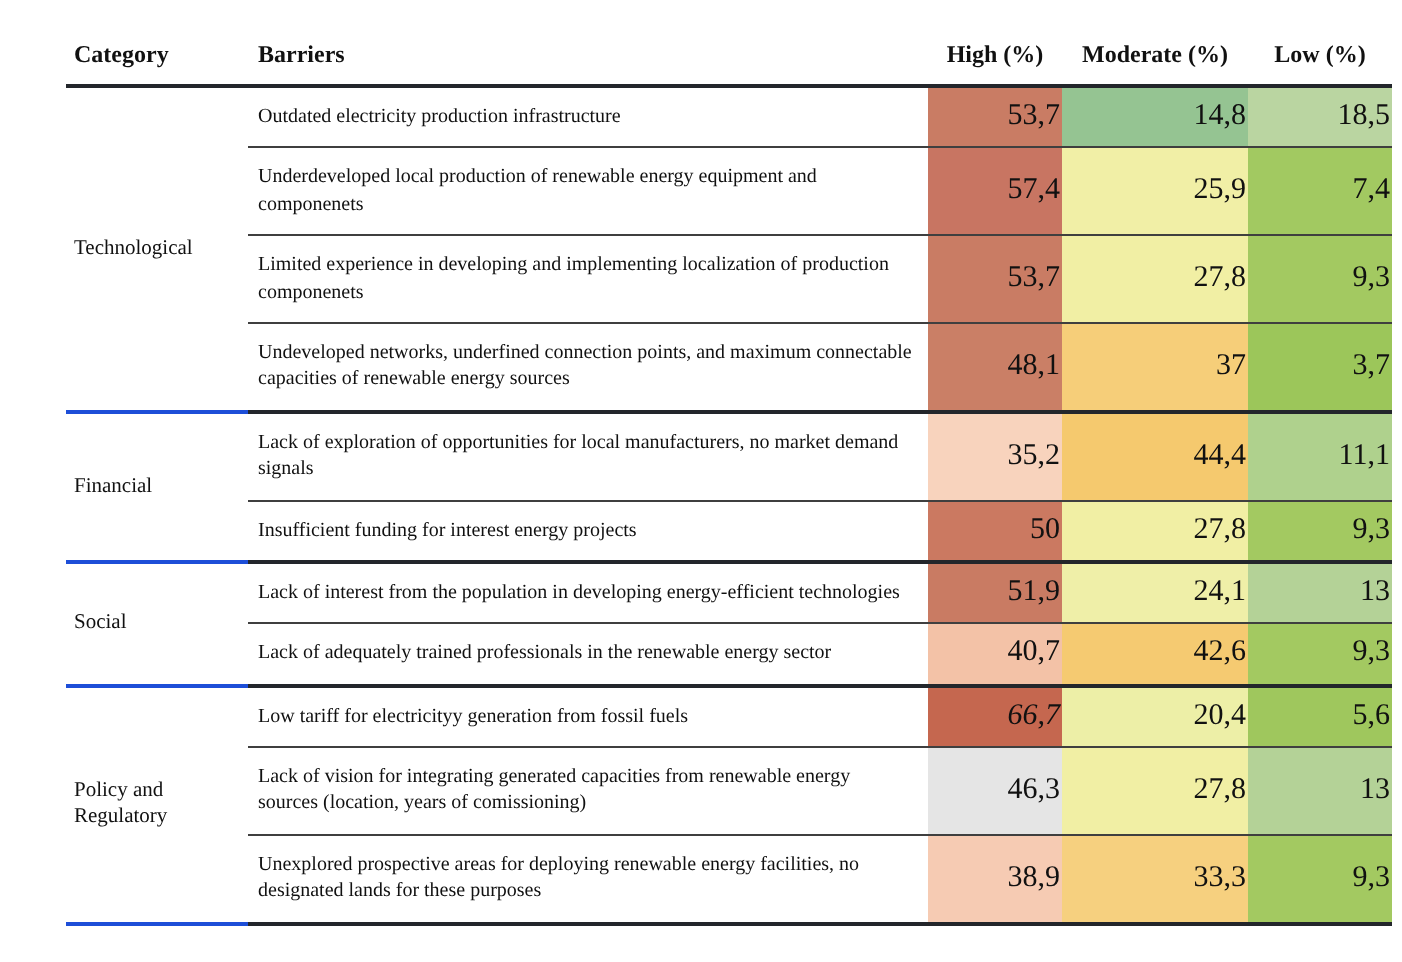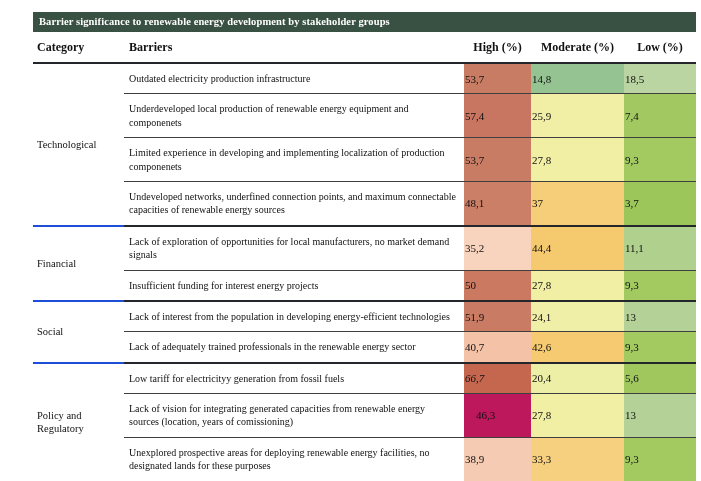--- a/index.html
+++ b/index.html
@@ -25,30 +25,29 @@
   td { vertical-align:middle; font-size:10.5px; color:#111111; }
   .cat-cell {
     text-align:left; padding-left:4px; padding-right:6px;
     font-size:10.5px; line-height:1.3;
     border-bottom:2px solid #1d4ed8; background:#ffffff;margin-top:16px;
   }
   .barrier-cell {
     text-align:left; font-size:10px; line-height:1.34;
     padding:8px 8px 8px 5px;
   }
-  .val-cell { text-align:left; font-size:11px; }
+  .val-cell { text-align:right; font-size:15px; }
   tr:not(.group-last) td:not(.cat-cell) { border-bottom:1px solid #3F3F3F; }
   tr.group-last td { border-bottom:2px solid #23262B; }
 </style>
 </head>
 <body>
 
 <div class="page">
   <div class="table-wrap">
-    <div class="title-bar" style="background: rgb(57, 81, 67); color: rgb(255, 255, 255);">Barrier significance to renewable energy development by stakeholder groups</div>
     <table>
       <colgroup>
         <col style="width:91px">
         <col style="width:340px">
         <col style="width:67px">
         <col style="width:93px">
         <col style="width:72px">
       </colgroup>
       <thead>
         <tr>
@@ -113,21 +112,21 @@
           </tr>
           <tr>
             <td class="cat-cell" rowspan="3">Policy and Regulatory</td>
             <td class="barrier-cell">Low tariff for electricityy generation from fossil fuels</td>
             <td class="val-cell" style="background: rgb(197, 103, 79); font-style: italic;">66,7</td>
             <td class="val-cell" style="background: rgb(237, 239, 167);">20,4</td>
             <td class="val-cell" style="background: rgb(159, 199, 93);">5,6</td>
           </tr>
           <tr>
             <td class="barrier-cell">Lack of vision for integrating generated capacities from renewable energy sources (location, years of comissioning)</td>
-            <td class="val-cell" style="background: #be185d; padding-left: 12px;">46,3</td>
+            <td class="val-cell" style="background: #e5e5e5; padding-left: 12px;">46,3</td>
             <td class="val-cell" style="background: rgb(241, 239, 164);">27,8</td>
             <td class="val-cell" style="background: rgb(180, 210, 151);">13</td>
           </tr>
           <tr class="group-last">
             <td class="barrier-cell">Unexplored prospective areas for deploying renewable energy facilities, no designated lands for these purposes</td>
             <td class="val-cell" style="background: rgb(246, 203, 179);">38,9</td>
             <td class="val-cell" style="background: rgb(246, 208, 127);">33,3</td>
             <td class="val-cell" style="background: rgb(163, 201, 97);">9,3</td>
           </tr>
         </tbody>

